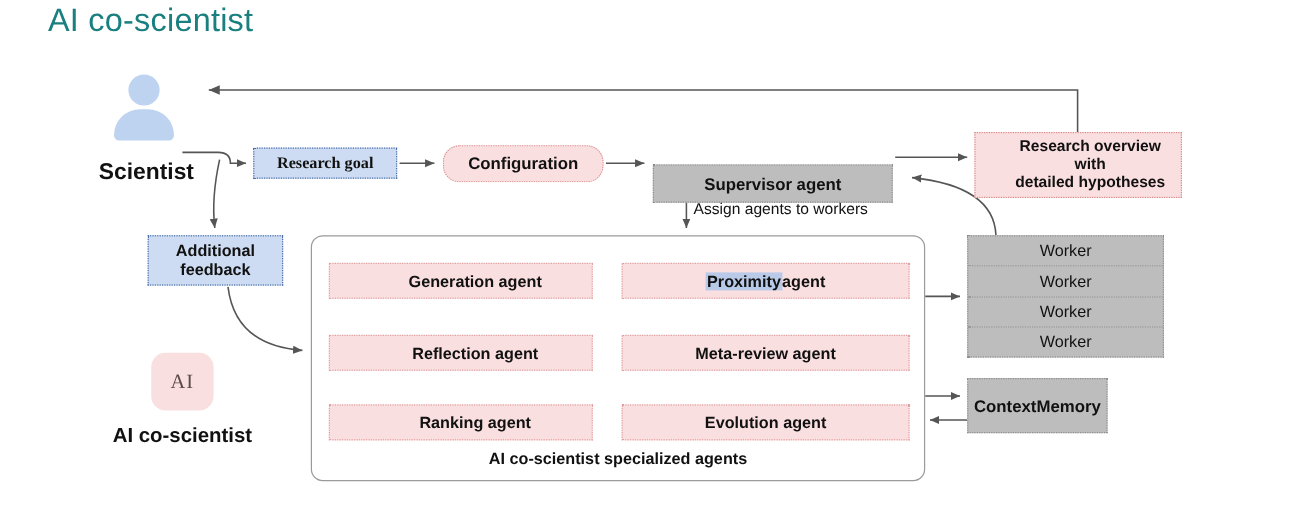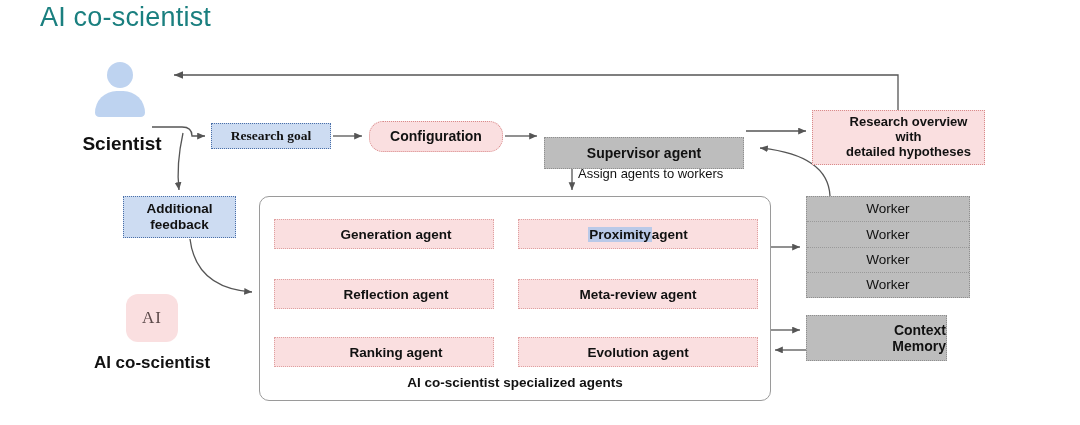--- a/index.html
+++ b/index.html
@@ -63,22 +63,22 @@
 
   
   #worker-stack{left:806px;top:196px;width:164px;height:102px;
     flex-direction:column;padding:0;}
   #worker-stack .wrow{
     flex:1;width:100%;display:flex;align-items:center;justify-content:center;
     font-size:13.5px;font-weight:400;color:#111;
     border-bottom:1px dotted #9a9a9a;box-sizing:border-box;}
   #worker-stack .wrow:last-child{border-bottom:none;}
 
-  #context-memory{left:806px;top:315px;width:141px;height:46px;
-    flex-direction:column;font-size:14px;align-items:flex-end;}
+  #context-memory{left:806px;top:315px;width:117px;height:46px;
+    flex-direction:row;font-size:14px;}
 
   
   #agents-panel{
     position:absolute;left:259px;top:196px;width:512px;height:205px;
     border:1.6px solid #9a9a9a;border-radius:10px;background:#fff;
     box-sizing:border-box;}
   #agents-caption{
     position:absolute;left:0;bottom:10px;width:100%;text-align:center;
     font-size:13.5px;font-weight:bold;color:#111;}
   .agent{

